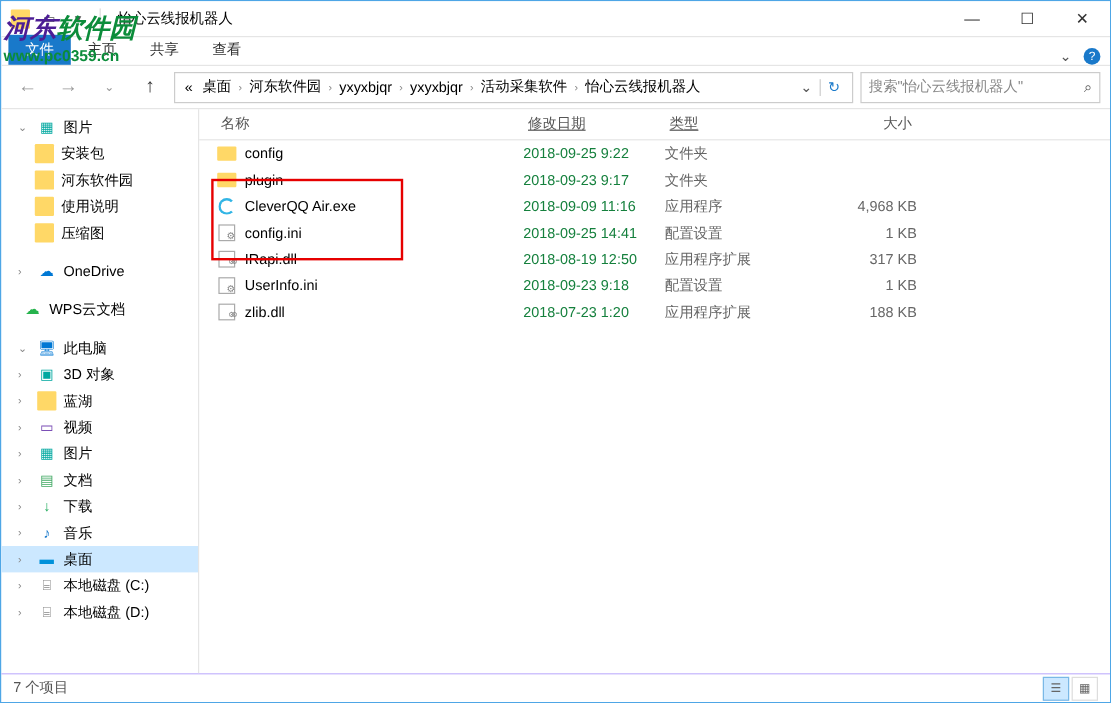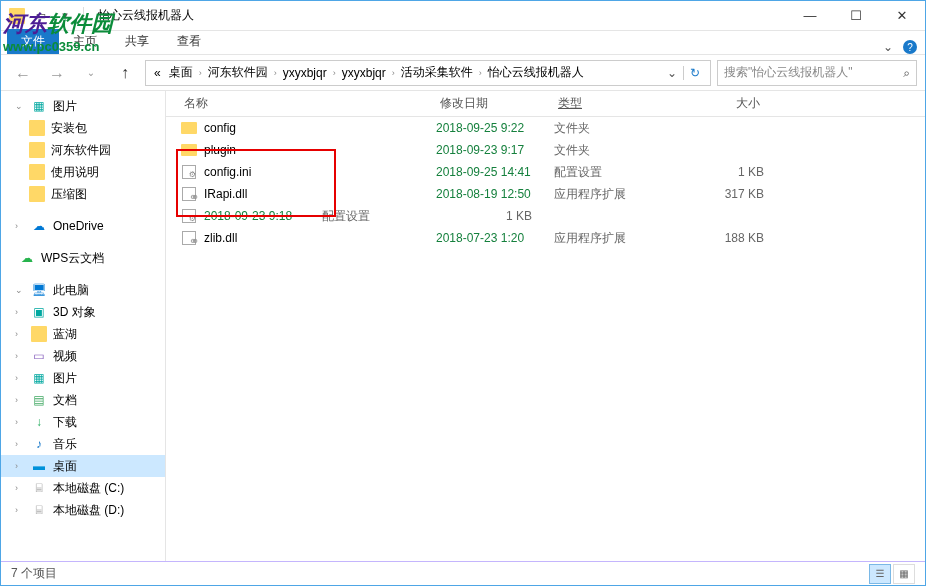--- a/index.html
+++ b/index.html
@@ -58,21 +58,21 @@
 .ico-doc { color: #4a6; }
 .ico-download { color: #27ae60; }
 .ico-music { color: #1979ca; }
 .ico-desktop { color: #0091da; }
 .ico-disk { color: #888; }
 
 .content { flex: 1; display: flex; flex-direction: column; }
 .col-headers { display: flex; height: 26px; align-items: center; border-bottom: 1px solid #e5e5e5; padding-left: 14px; color: #555; }
 .col-headers .col { padding: 0 4px; }
 .col-name { width: 256px; }
-.col-date { width: 118px; }
+.col-date { width: 118px; text-decoration: underline; }
 .col-type { width: 120px; text-decoration: underline; }
 .col-size { width: 90px; text-align: right; }
 
 .file-list { flex: 1; position: relative; }
 .file-row { display: flex; align-items: center; height: 22px; padding-left: 14px; }
 .file-row .fico { width: 18px; height: 16px; margin-right: 6px; display: flex; align-items: center; justify-content: center; }
 .file-row .fname { width: 232px; }
 .file-row .fdate { width: 118px; color: #15803d; }
 .file-row .ftype { width: 120px; color: #666; }
 .file-row .fsize { width: 90px; text-align: right; color: #666; }
@@ -270,40 +270,50 @@
           <span class="fico">
             <span class="ico-folder-s"></span>
           </span>
           <span class="fname">plugin</span>
           <span class="fdate">2018-09-23 9:17</span>
           <span class="ftype">文件夹</span>
           <span class="fsize"></span>
         </div>
         <div class="file-row">
           <span class="fico">
+            <span class="ico-exe"></span>
+          </span>
+          <span class="fname">CleverQQ Air.exe</span>
+          <span class="fdate">2018-09-09 11:16</span>
+          <span class="ftype">应用程序</span>
+          <span class="fsize">4,968 KB</span>
+        </div>
+        <div class="file-row">
+          <span class="fico">
             <span class="ico-ini"></span>
           </span>
           <span class="fname">config.ini</span>
           <span class="fdate">2018-09-25 14:41</span>
           <span class="ftype">配置设置</span>
           <span class="fsize">1 KB</span>
         </div>
         <div class="file-row">
           <span class="fico">
             <span class="ico-dll"></span>
           </span>
           <span class="fname">IRapi.dll</span>
           <span class="fdate">2018-08-19 12:50</span>
           <span class="ftype">应用程序扩展</span>
           <span class="fsize">317 KB</span>
         </div>
         <div class="file-row">
           <span class="fico">
             <span class="ico-ini"></span>
           </span>
+          <span class="fname">UserInfo.ini</span>
           <span class="fdate">2018-09-23 9:18</span>
           <span class="ftype">配置设置</span>
           <span class="fsize">1 KB</span>
         </div>
         <div class="file-row">
           <span class="fico">
             <span class="ico-dll"></span>
           </span>
           <span class="fname">zlib.dll</span>
           <span class="fdate">2018-07-23 1:20</span>

